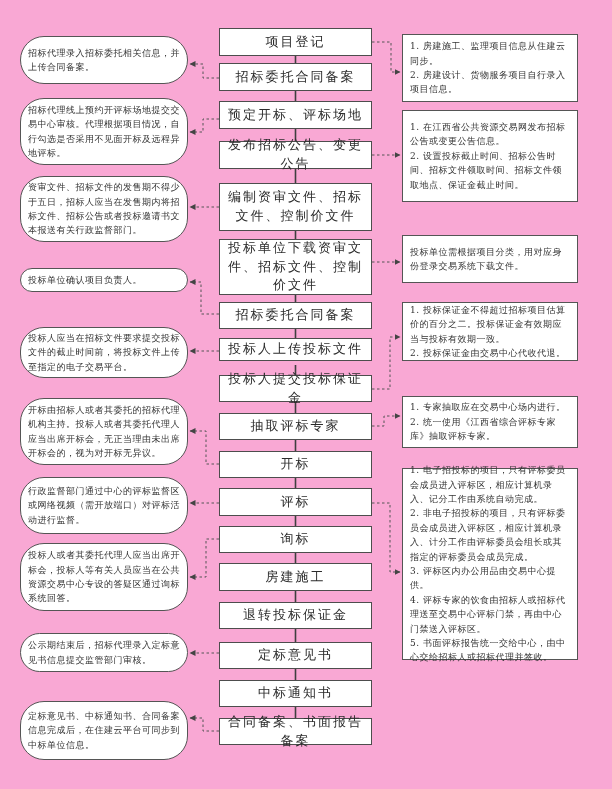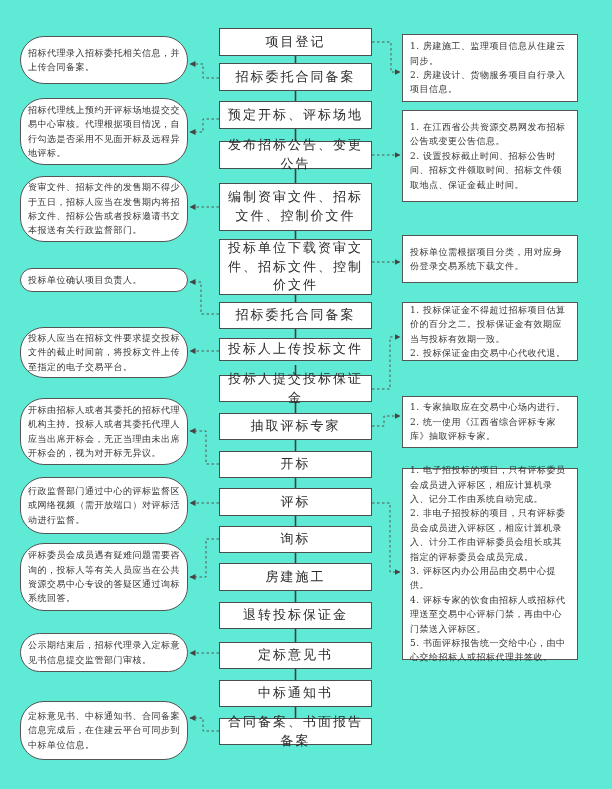--- a/index.html
+++ b/index.html
@@ -1,19 +1,19 @@
 <!DOCTYPE html>
 <html><head>
 <meta charset="utf-8">
 <style>
   html,body{margin:0;padding:0;background:#f2f2f2;}
   .canvas{
     position:relative;
     width:612px;height:789px;
-    background:#5eead4;
+    background:#f9a8d4;
     margin:0 auto;
     font-family:"DejaVu Serif","Liberation Serif",serif;
     overflow:hidden;
   }
   svg.connectors{position:absolute;left:0;top:0;width:612px;height:789px;}
   .step{
     position:absolute;
     left:219px;width:153px;
     border:1px solid #4d4d4d;
     background:#ffffff;
@@ -126,21 +126,21 @@
   <div class="note left" style="top:327px;height:51px">
       <span>投标人应当在招标文件要求提交投标文件的截止时间前，将投标文件上传至指定的电子交易平台。</span>
     </div>
   <div class="note left" style="top:398px;height:67px">
       <span>开标由招标人或者其委托的招标代理机构主持。投标人或者其委托代理人应当出席开标会，无正当理由未出席开标会的，视为对开标无异议。</span>
     </div>
   <div class="note left" style="top:477px;height:57px">
       <span>行政监督部门通过中心的评标监督区或网络视频（需开放端口）对评标活动进行监督。</span>
     </div>
   <div class="note left" style="top:543px;height:68px">
-      <span>评标委员会成员遇有疑难问题需要咨询的，投标人等有关人员应当在公共资源交易中心专设的答疑区通过询标系统回答。</span>
+      <span>投标人或者其委托代理人应当出席开标会，投标人等有关人员应当在公共资源交易中心专设的答疑区通过询标系统回答。</span>
     </div>
   <div class="note left" style="top:633px;height:39px">
       <span>公示期结束后，招标代理录入定标意见书信息提交监管部门审核。</span>
     </div>
   <div class="note left" style="top:701px;height:59px">
       <span>定标意见书、中标通知书、合同备案信息完成后，在住建云平台可同步到中标单位信息。</span>
     </div>
 
   <div class="note right" style="top:34px;height:68px">
       <span>1. 房建施工、监理项目信息从住建云同步。

